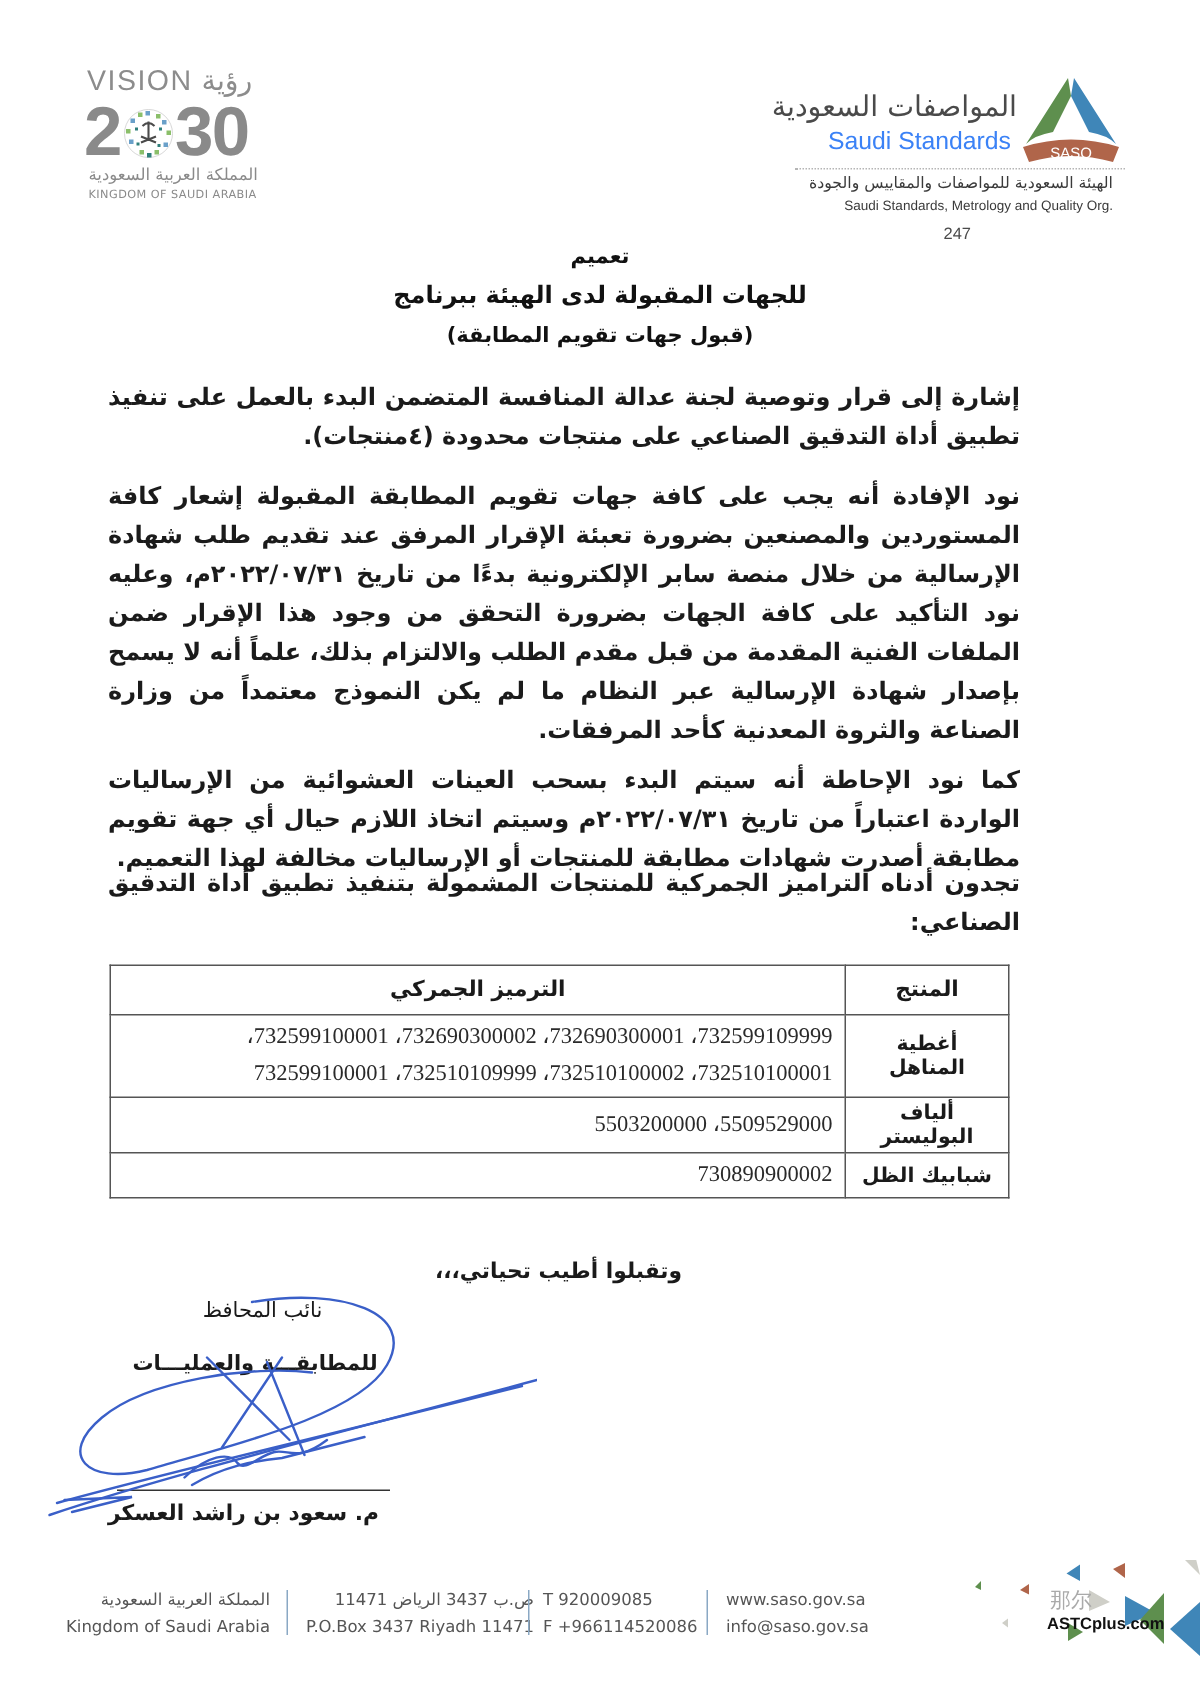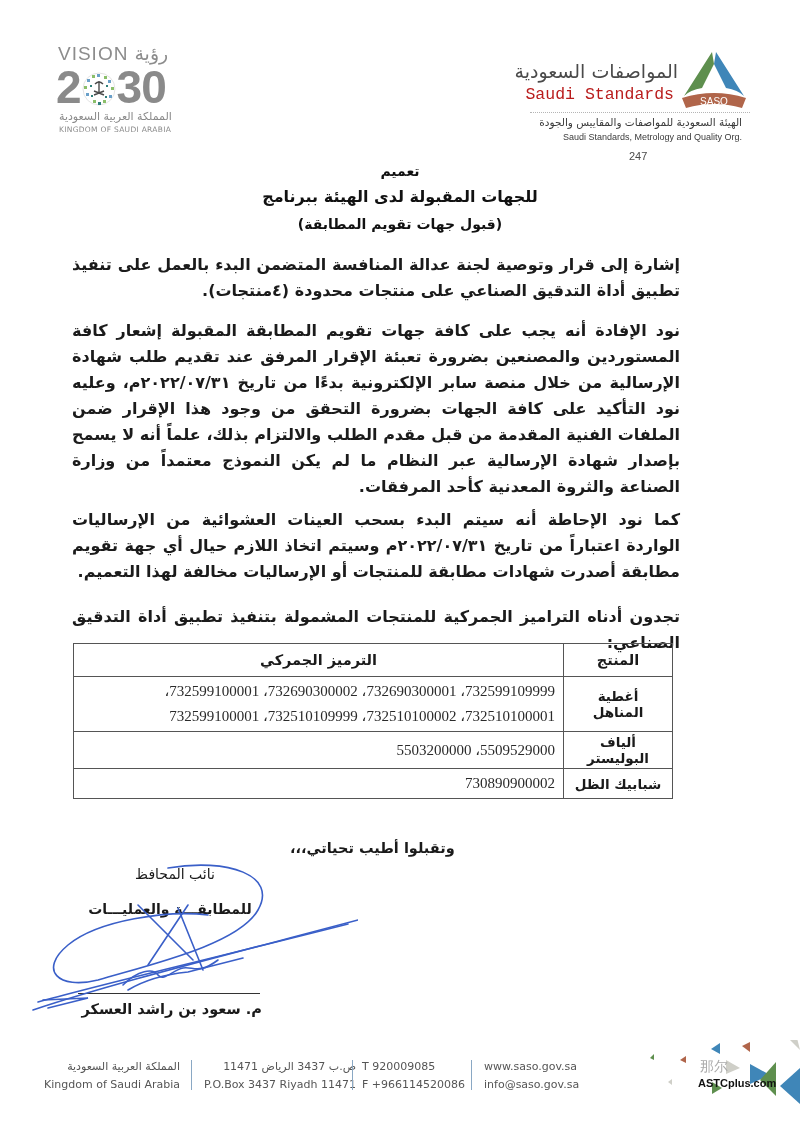--- a/index.html
+++ b/index.html
@@ -14,22 +14,22 @@
   #vision .v-row1 .ar { margin-left:6px; font-size:19px; }
   #vision .v-2030 { position:absolute; left:2px; top:20px; font-family:"Liberation Sans",sans-serif;
                     font-weight:bold; font-size:46px; color:#8a8a8a; letter-spacing:-1px; line-height:50px; }
   #vision .v-2030 .dot { display:inline-block; width:36px; height:36px; vertical-align:-4px; }
   #vision .v-ar { position:absolute; left:5px; top:68px; font-size:11px; color:#8a8a8a; white-space:nowrap; }
   #vision .v-en { position:absolute; left:5px; top:83px; font-size:7.5px; color:#8a8a8a; letter-spacing:0.3px; white-space:nowrap; }
 
   
   #saso { left:530px; top:50px; width:220px; height:120px; }
   #saso .s-ar { position:absolute; right:72px; top:10px; font-size:19px; color:#4a4a4a; white-space:nowrap; direction:rtl; }
-  #saso .s-en { position:absolute; right:76px; top:35px; font-family:Liberation Mono, monospace;
-                font-size:16.5px; color:#b91c1c; white-space:nowrap; }
+  #saso .s-en { position:absolute; right:76px; top:35px; font-family:Liberation Sans, sans-serif;
+                font-size:16.5px; color:#3b82f6; white-space:nowrap; }
   #saso .s-tri { position:absolute; right:0; top:0; width:72px; height:62px; }
   #saso .s-line { position:absolute; left:0; right:0; top:62px; border-top:1px dotted #b5b5b5; }
   #saso .s-ar2 { position:absolute; right:8px; top:66px; font-size:10.5px; color:#3a3a3a; white-space:nowrap; direction:rtl; }
   #saso .s-en2 { position:absolute; right:8px; top:82px; font-family:"Liberation Sans",sans-serif;
                  font-size:9px; color:#3a3a3a; white-space:nowrap;text-align:center; }
   #saso .s-num { position:absolute; left:99px; top:100px; font-family:"Liberation Sans",sans-serif;
                  font-size:11px; color:#4a4a4a; }
 
   
   .title { position:absolute; left:0; width:800px; text-align:center; direction:rtl;
@@ -38,36 +38,36 @@
   #t2 { top:187px; font-size:16px; }
   #t3 { top:216px; font-size:14px; }
 
   
   .body { position:absolute; left:72px; width:608px; direction:rtl; text-align:justify;
           font-size:16px; font-weight:bold; line-height:26px; color:#1b1b1b; }
   .body p { margin:0; text-align-last:right; }
   #b1 { top:252px; }
   #b2 { top:318px; }
   #b3 { top:507px; }
-  #b4 { top:604px; }
+  #b4 { top:576px; }
 
   
   #codes { position:absolute; left:73px; top:643px; width:600px; border-collapse:collapse; direction:rtl; }
   #codes td, #codes th { border:1px solid #555; padding:2px 8px; vertical-align:middle; }
   #codes th { font-size:14.5px; font-weight:bold; height:28px; }
   #codes td.prod { width:92px; text-align:center; font-weight:bold; font-size:13.5px; }
   #codes td.code { text-align:right; font-family:"Liberation Serif", serif; font-size:15px;
                    line-height:25px; color:#2a2a2a; }
 
   
   #greet { left:290px; top:840px; font-size:14.5px; font-weight:bold; direction:rtl; white-space:nowrap; }
   #role1 { left:100px; width:150px; top:866px; text-align:center; font-size:14px; font-weight:normal; direction:rtl; }
   #role2 { left:70px; width:200px; top:901px; text-align:center; font-size:14px; font-weight:bold; direction:rtl; letter-spacing:0.5px; }
   #sigline { left:78px; top:993px; width:182px; border-top:1.5px solid #333; }
-  #signame { left:72px; top:1001px; width:190px; text-align:right; font-size:14.5px; font-weight:bold; direction:rtl; }
+  #signame { left:72px; top:1001px; width:190px; text-align:left; font-size:14.5px; font-weight:bold; direction:rtl; }
   #signature { left:28px; top:850px; width:330px; height:170px; }
 
   
   .foot { position:absolute; font-size:11px; color:#555; white-space:nowrap; line-height:18px; }
   #f1 { left:44px; top:1058px; width:136px; text-align:right; }
   #f2 { left:204px; top:1058px; text-align:right; }
   #f3 { left:362px; top:1058px; }
   #f4 { left:484px; top:1058px; }
   .vsep { position:absolute; top:1060px; width:1px; height:30px; background:#8aa8c4; }
   #deco { left:640px; top:1040px; width:160px; height:75px; }

